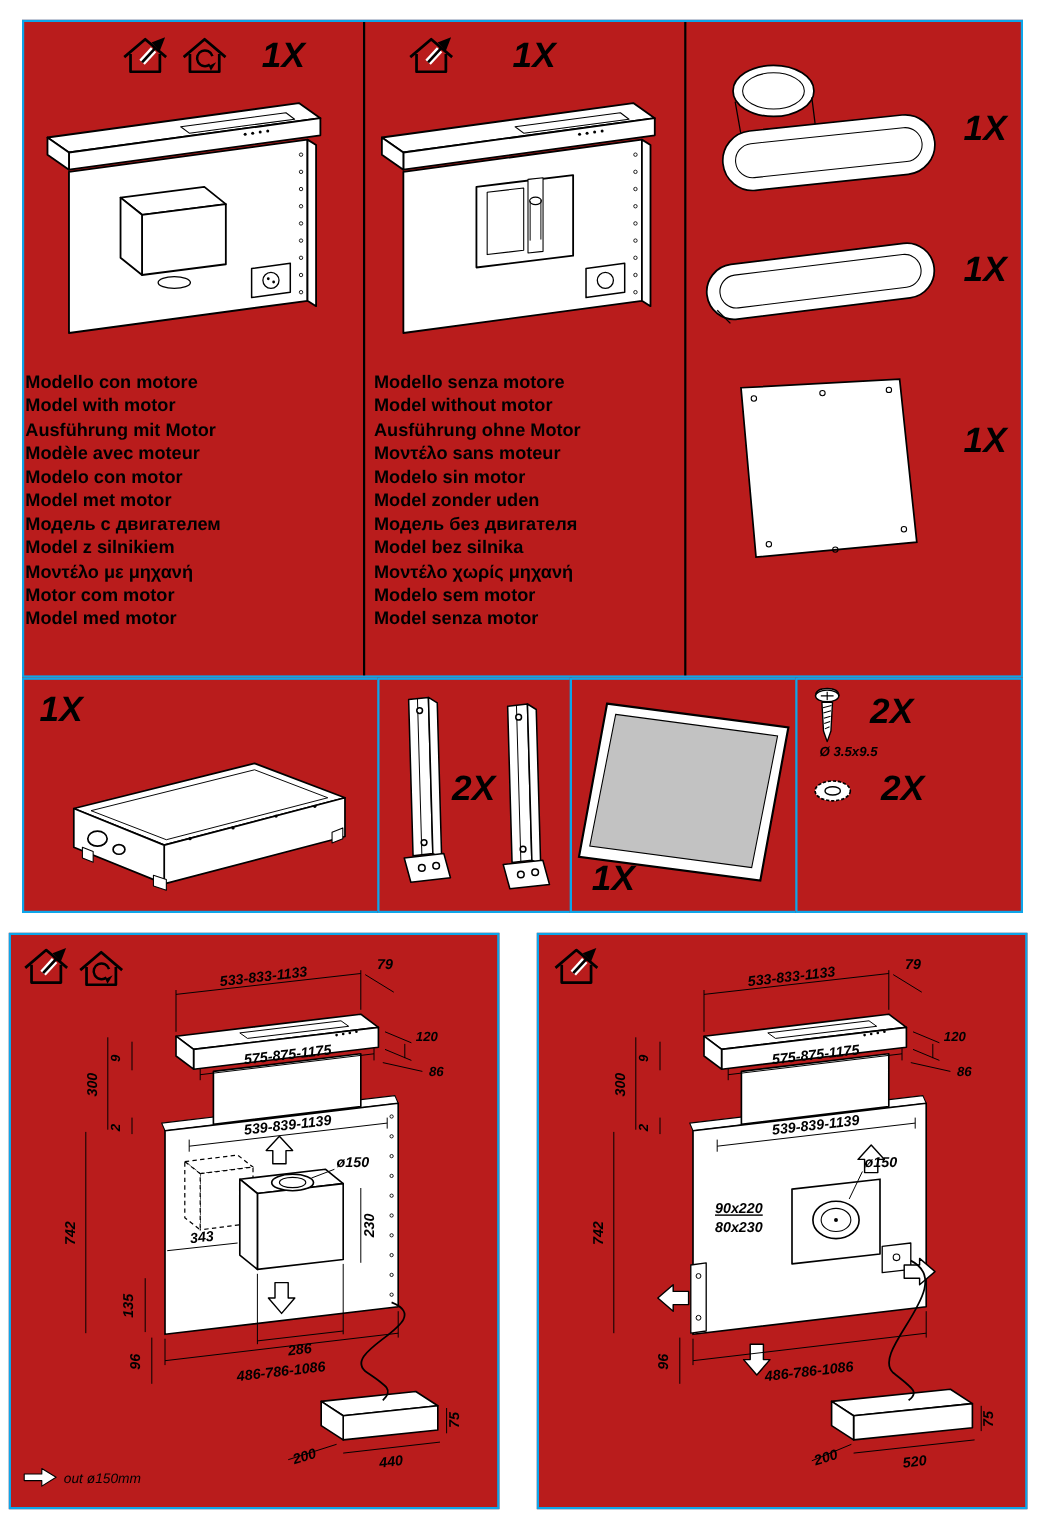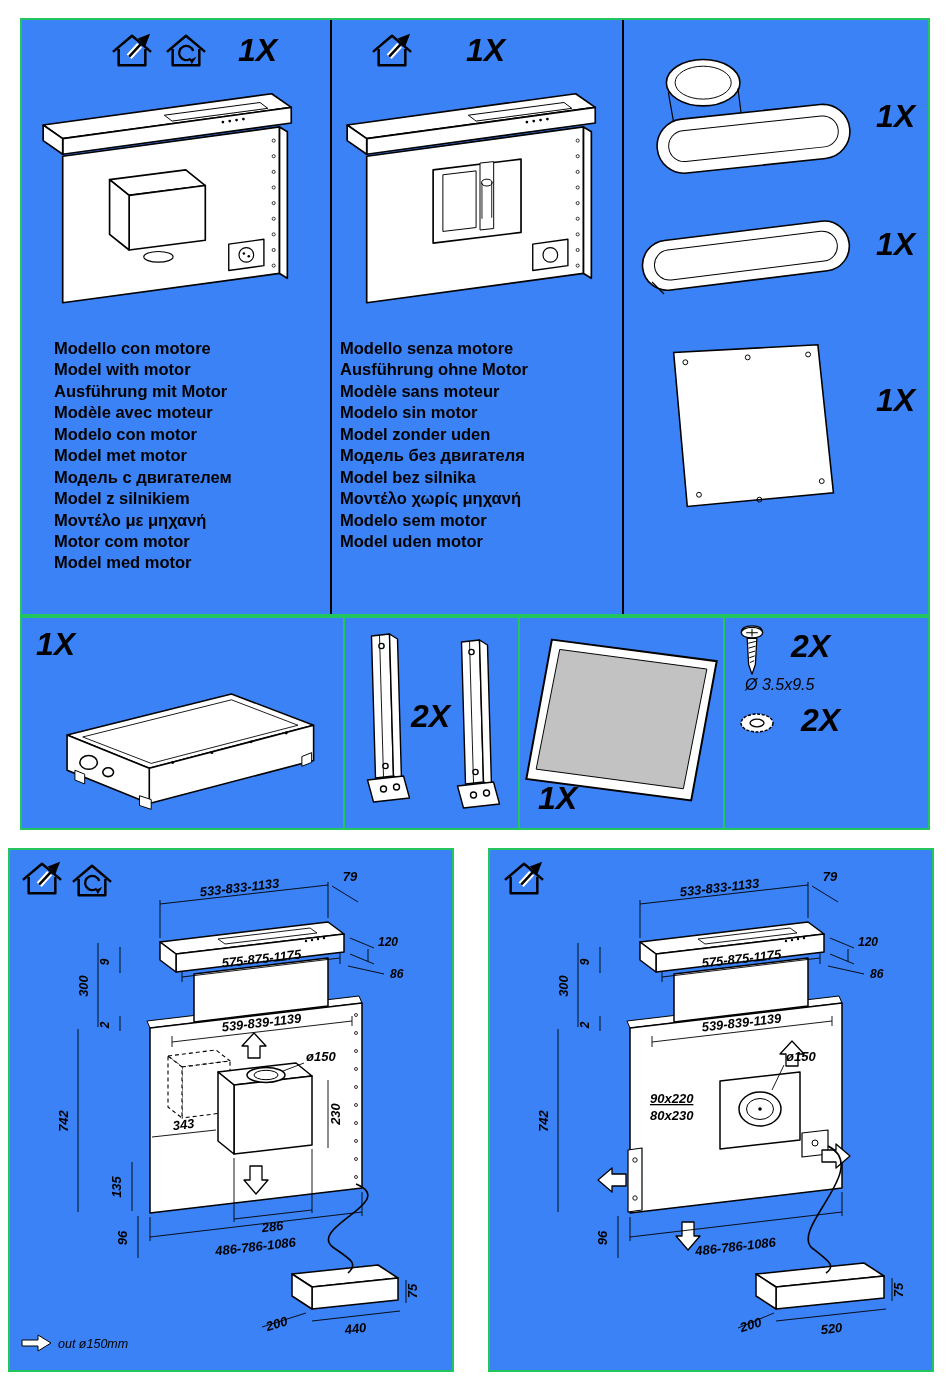--- a/index.html
+++ b/index.html
@@ -1,35 +1,35 @@
 <!DOCTYPE html>
 <html><head>
 <meta charset="utf-8">
 <style>
   *{box-sizing:border-box}
   html,body{margin:0;padding:0}
   body{width:950px;height:1389px;background:#fff;color:#000;
        font-family:"Liberation Sans",sans-serif;position:relative;overflow:hidden}
-  .box{position:absolute;border:2px solid #22c55e;background:#3b82f6}
+  .box{position:absolute;border:2px solid #0ea5e9;background:#b91c1c}
   
   #top-box{left:20px;top:18px;width:910px;height:598px;display:flex}
   .col{position:relative;height:100%}
   #col1{width:310px;border-right:2px solid #000}
   #col2{width:292px;border-right:2px solid #000}
   #col3{flex:1}
   .col-head{display:flex;align-items:flex-start;height:62px;padding-top:10px}
   #col1 .col-head{padding-left:88px}
   #col2 .col-head{padding-left:38px}
   .house{width:44px;height:40px;flex:0 0 auto}
   .col-head .house + .house{margin-left:10px}
   .qty{font-weight:bold;font-style:italic;font-size:32px;line-height:1;white-space:nowrap}
   .col-head .qty{margin-left:30px;margin-top:4px}
   #col2 .col-head .qty{margin-left:52px}
   .drawing{display:block;width:296px;height:252px;margin:0 auto}
-  .labels{padding:4px 6px 0 32px}
+  .labels{padding:4px 6px 0 1px}
   #col2 .labels{padding-left:8px}
   .labels div{font-weight:bold;font-size:16.5px;line-height:1.3;white-space:nowrap}
   
   .acc-svg{position:absolute}
   .acc-qty{position:absolute;font-weight:bold;font-style:italic;font-size:32px}
   
   #mid-box1{left:20px;top:616px;width:325px;height:214px}
   #mid-box2{left:343px;top:616px;width:177px;height:214px}
   #mid-box3{left:518px;top:616px;width:207px;height:214px}
   #mid-box4{left:723px;top:616px;width:207px;height:214px;padding:6px 10px}
@@ -38,21 +38,21 @@
   #mid-box2 svg{position:absolute;left:2px;top:6px;width:170px;height:200px}
   #mid-box2 .qty{position:absolute;left:66px;top:82px}
   #mid-box3 svg{position:absolute;left:2px;top:2px;width:202px;height:208px}
   #mid-box3 .qty{position:absolute;left:18px;bottom:14px}
   .hw-item{margin-bottom:4px}
   .hw-top{display:flex;align-items:flex-start}
   .hw-top .qty{margin-left:22px;margin-top:6px}
   .hw-icon{width:34px;height:56px;flex:0 0 auto}
   .hw-icon.short{height:48px}
   .hw-icon.washer{width:44px;height:34px;margin-top:8px}
-  .hw-size{font-weight:normal;font-style:italic;font-size:16px;margin:-4px 0 2px 10px;white-space:nowrap}
+  .hw-size{font-weight:bold;font-style:italic;font-size:12px;margin:-4px 0 2px 10px;white-space:nowrap}
   
   #bot-left{left:8px;top:848px;width:446px;height:524px}
   #bot-right{left:488px;top:848px;width:446px;height:524px}
   .dimsvg{position:absolute;left:0;top:0;width:442px;height:520px}
   .house-abs{position:absolute;z-index:2}
   .dimsvg text{font-family:"Liberation Sans",sans-serif;font-style:italic;font-weight:bold;
                font-size:13px;fill:#000}
   .dimsvg text.small{font-size:12px}
   .dimsvg text.note{font-weight:normal;font-size:12.5px}
 </style>
@@ -175,29 +175,30 @@
         <circle cx="250" cy="108" r="1.6"></circle>
           <circle cx="250" cy="124" r="1.6"></circle>
           <circle cx="250" cy="140" r="1.6"></circle>
         <circle cx="250" cy="156" r="1.6"></circle>
           <circle cx="250" cy="172" r="1.6"></circle>
           <circle cx="250" cy="188" r="1.6"></circle>
       </g>
     </svg>
     <div class="labels">
       <div>Modello senza motore</div>
+      <div>Model without motor</div>
       <div>Ausführung ohne Motor</div>
-      <div>Modèle sans moteur</div>
+      <div>Μοντέλο sans moteur</div>
       <div>Modelo sin motor</div>
       <div>Model zonder uden</div>
       <div>Модель без двигателя</div>
       <div>Model bez silnika</div>
       <div>Μοντέλο χωρίς μηχανή</div>
       <div>Modelo sem motor</div>
-      <div>Model uden motor</div>
+      <div>Model senza motor</div>
     </div>
   </div>
 
   <div id="col3" class="col">
     <svg class="acc-svg" style="left:14px;top:22px;width:230px;height:150px" viewBox="0 0 235 155">
       <g fill="#fff" stroke="#000" stroke-width="1.6" stroke-linejoin="round">
         <ellipse cx="66" cy="42" rx="38" ry="24"></ellipse>
         <ellipse cx="66" cy="42" rx="29" ry="17" stroke-width="1"></ellipse>
         <path d="M30 52 L36 86 M102 48 L106 80" stroke-width="1.2" fill="none"></path>
         <g transform="rotate(-6 118 100)">

